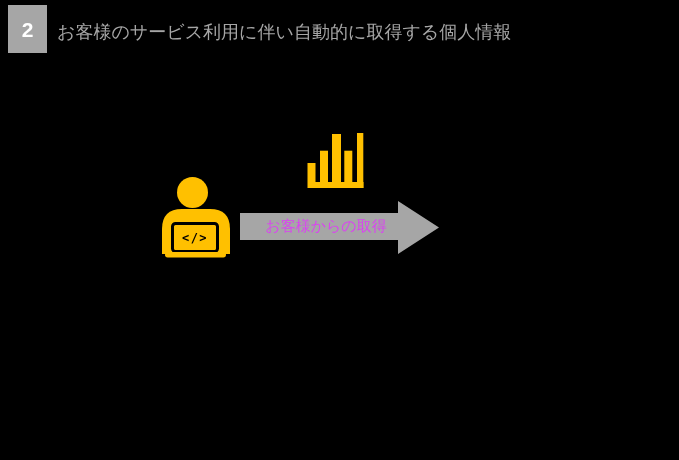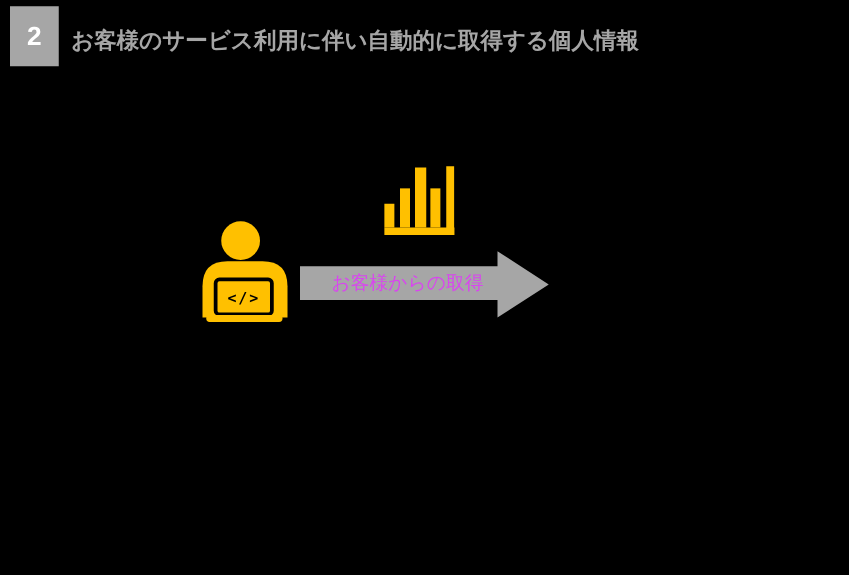--- a/index.html
+++ b/index.html
@@ -31,21 +31,21 @@
     font-size: 21px;
     font-weight: 700;
     line-height: 1;
   }
   .title {
     position: absolute;
     left: 57px;
     top: 20px;
     margin: 0;
     font-size: 18px;
-    font-weight: 700;
+    font-weight: 400;
     color: #A6A6A6;
     letter-spacing: 0px;
     white-space: nowrap;
   }
   .icon-abs {
     position: absolute;
     display: block;
   }
   .arrow-label {
     position: absolute;

